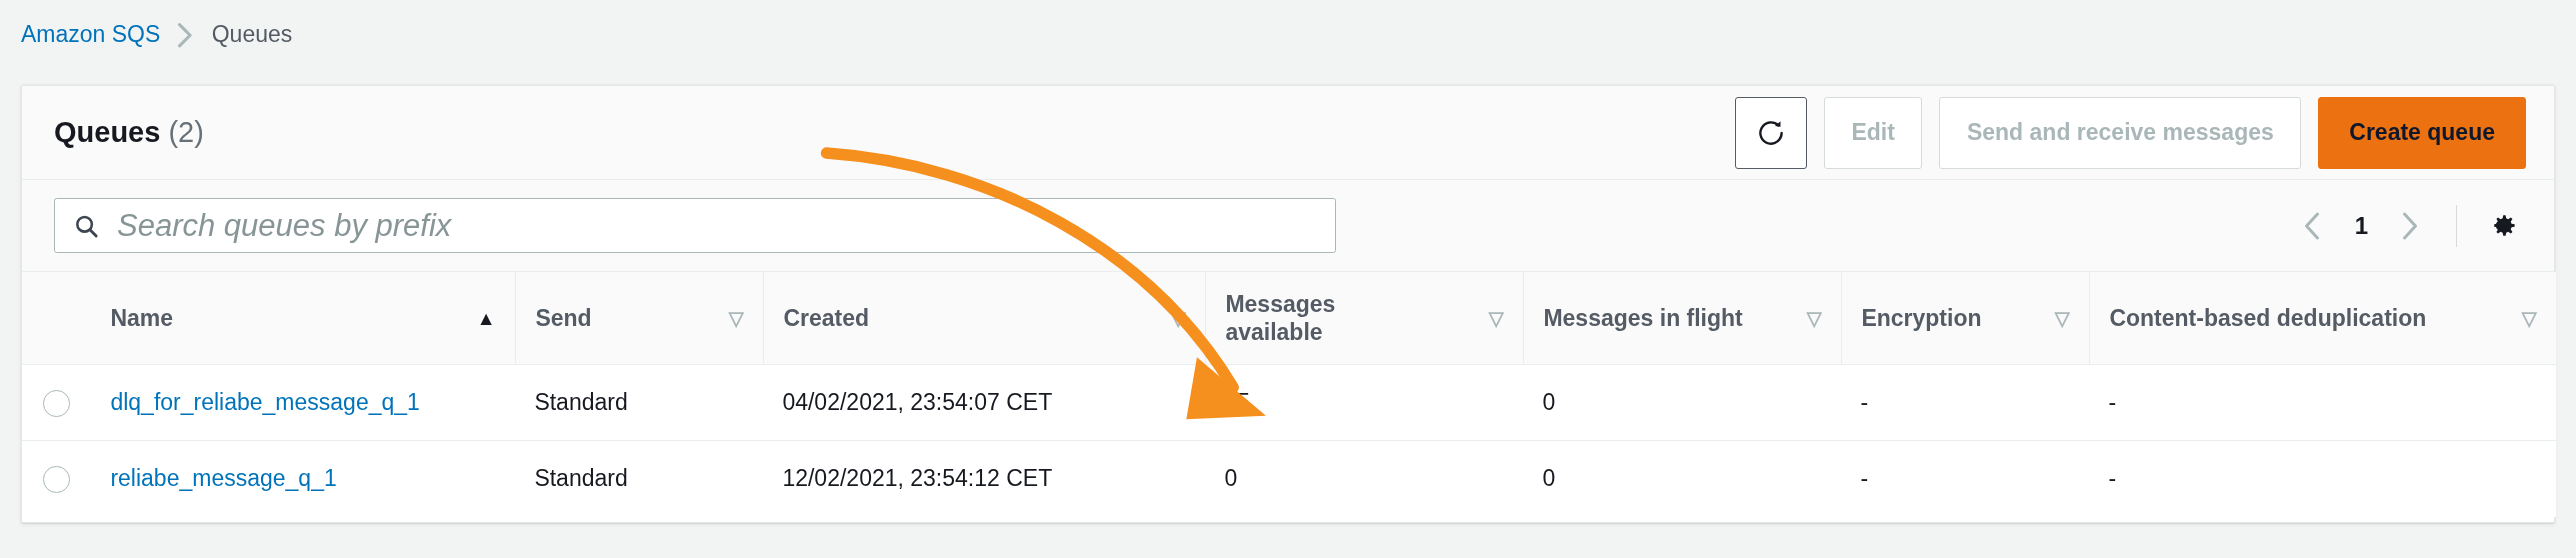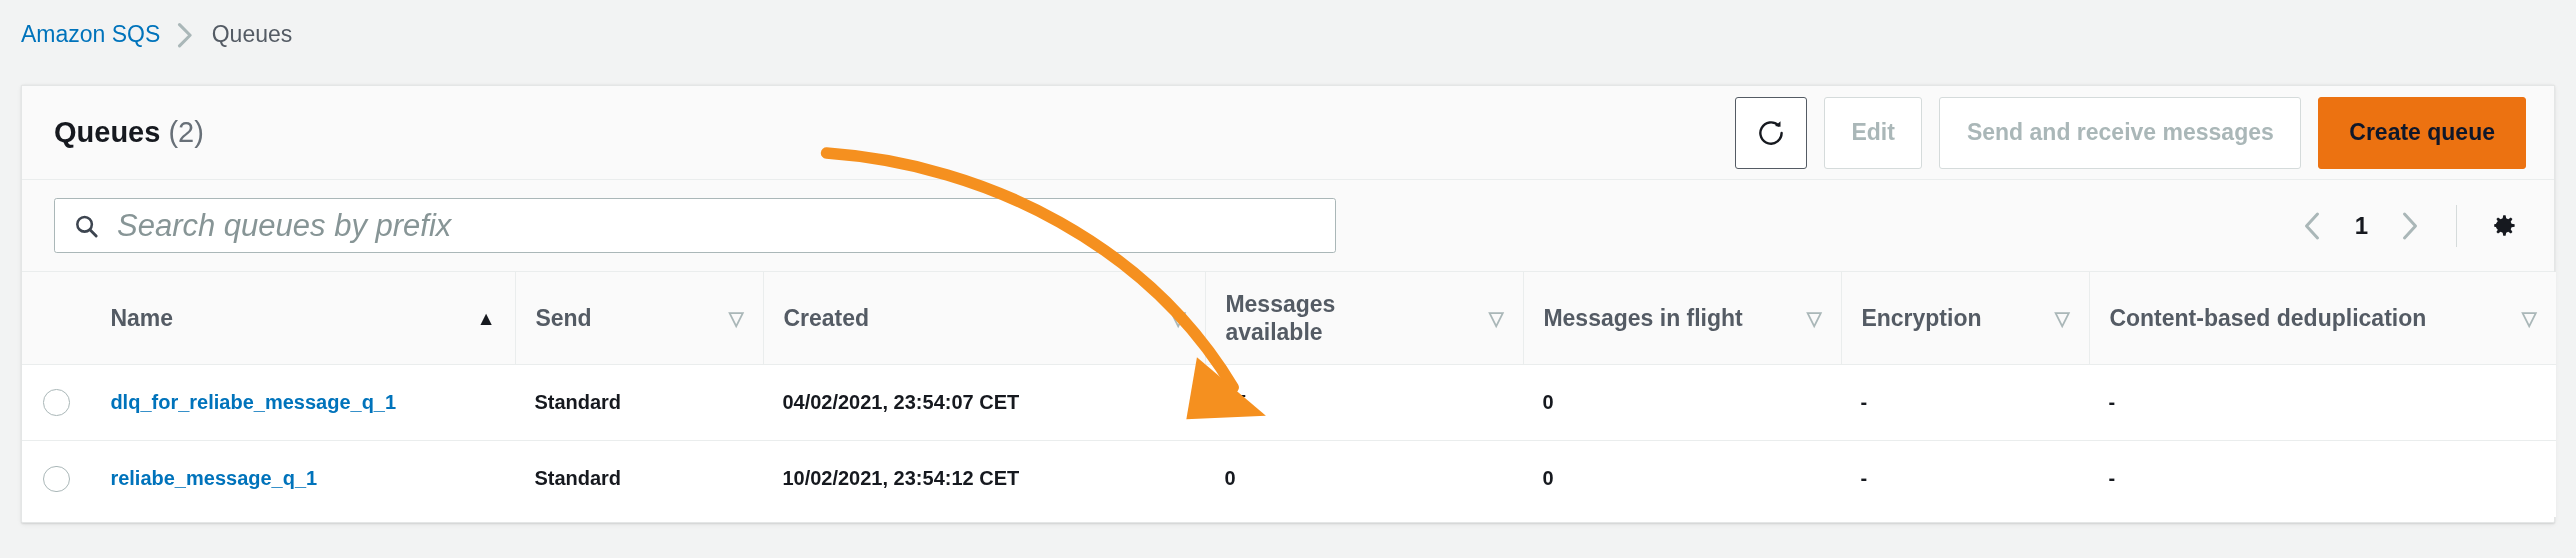--- a/index.html
+++ b/index.html
@@ -169,26 +169,25 @@
     border-left: 0.9px solid #eaeded;
   }
   .th-first .th-inner { border-left: none; }
   .th-label { line-height: 1.22; }
   .sort-icon { font-size: 19.4px; color: #aab7b8; margin-left: 10.6px; }
   .sort-icon.active { color: #16191f; }
 
   table.queues tbody td {
     height: 76px;
     border-bottom: 0.9px solid #eaeded;
-    font-size: 20px;
+    font-size: 23px;
     color: #16191f;
     padding: 0 19.4px;
     vertical-align: middle;
     background: #fff;
-    font-weight: bold;
   }
   tbody tr:last-child td { border-bottom: none; }
   .col-select { width: 69px; padding-left: 0 !important; padding-right: 0 !important; text-align: center; }
   .radio {
     width: 26.5px; height: 26.5px; border-radius: 50%;
     border: 1.8px solid #aab7b8;
     background: #fff;
     display: inline-block;
     cursor: pointer;
     vertical-align: middle;
@@ -369,21 +368,21 @@
         <td>-</td>
       </tr>
       <tr>
         <td class="col-select">
           <span class="radio"></span>
         </td>
         <td>
           <a class="qlink">reliabe_message_q_1</a>
         </td>
         <td>Standard</td>
-        <td>10/02/2021, 23:54:12 CET</td>
+        <td>12/02/2021, 23:54:12 CET</td>
         <td>0</td>
         <td>0</td>
         <td>-</td>
         <td>-</td>
       </tr>
     </tbody>
   </table>
 </div>
 
 <svg class="annotation" viewBox="0 0 2914 632">

